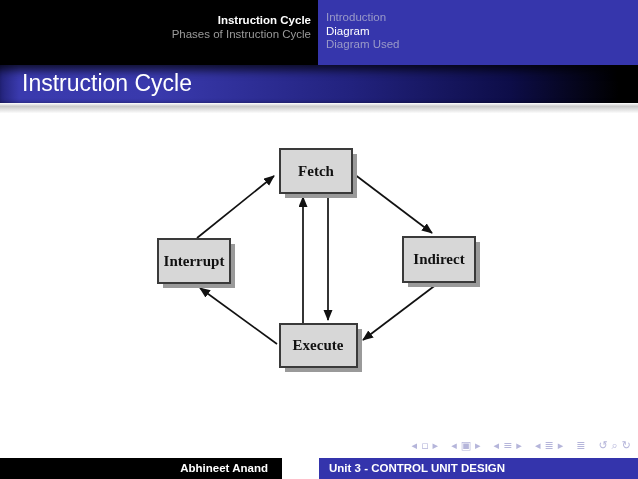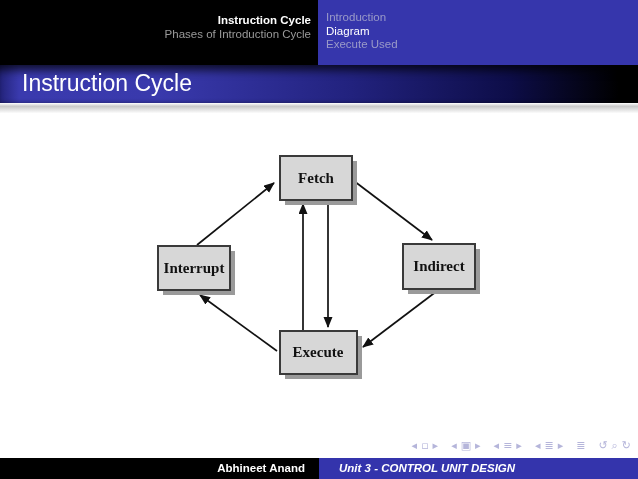--- a/index.html
+++ b/index.html
@@ -33,62 +33,61 @@
     background:linear-gradient(90deg, #23237a 0%, #3a3aae 3%, #3939ac 25%, #22227e 55%, #0d0d48 80%, #000000 97%);
     box-shadow: inset 0 12px 10px -7px rgba(0,0,0,0.75), inset 0 -3px 4px -3px rgba(0,0,0,0.45);
     color:#ffffff; font-size:23px; line-height:37px; padding-left:22px;
   }
   .title-shadow {
     position:absolute; top:103px; left:0; width:638px; height:11px;
     background:linear-gradient(180deg, #ffffff 0%, #c9c9c9 30%, #ffffff 95%);
   }
 
   
-  .diagram { position:absolute; top:111px; left:0; width:511px; height:330px; }
+  .diagram { position:absolute; top:104px; left:0; width:511px; height:330px; }
   .node-label {
     font-family:"Liberation Serif", "DejaVu Serif", serif;
     font-weight:bold; font-size:15px; fill:#111111;
   }
 
   
   .nav {
     position:absolute; top:438px; right:5px; height:14px;
     display:flex; align-items:center;
     color:#b5b5da; font-size:11px;
     font-family:"DejaVu Sans", sans-serif;
   }
   .nav span { display:inline-block; padding:0 2px; cursor:pointer; }
   .nav .cl { margin-left:9px; }
 
   
   .footer { position:absolute; top:458px; left:0; width:638px; height:21px; }
   .footer-left {
-    position:absolute; left:0; top:0; width:319px; height:21px; background:#000000;
+    position:absolute; left:0; top:0; width:282px; height:21px; background:#000000;
     color:#ffffff; font-weight:bold; font-size:11.5px; line-height:21px;
     text-align:right; padding-right:14px;
   }
   .footer-right {
     position:absolute; left:319px; top:0; width:319px; height:21px; background:#3434ac;
     color:#ffffff; font-weight:bold; font-size:11.5px; line-height:21px;
-    padding-left:20px;
-    font-style:italic;
+    padding-left:10px;
   }
 </style>
 </head>
 <body>
 
 <div class="header">
   <div class="header-left">
     <div class="h-title">Instruction Cycle</div>
-    <div class="h-sub">Phases of Introduction Cycle</div>
+    <div class="h-sub">Phases of Instruction Cycle</div>
   </div>
   <div class="header-right">
     <div class="section">Introduction</div>
     <div class="section active">Diagram</div>
-    <div class="section">Execute Used</div>
+    <div class="section">Diagram Used</div>
   </div>
 </div>
 
 <div class="frametitle">
   <span>Instruction Cycle</span>
 </div>
 <div class="title-shadow"></div>
 
 <div class="diagram">
   <svg width="638" height="330" viewBox="0 0 638 330">

